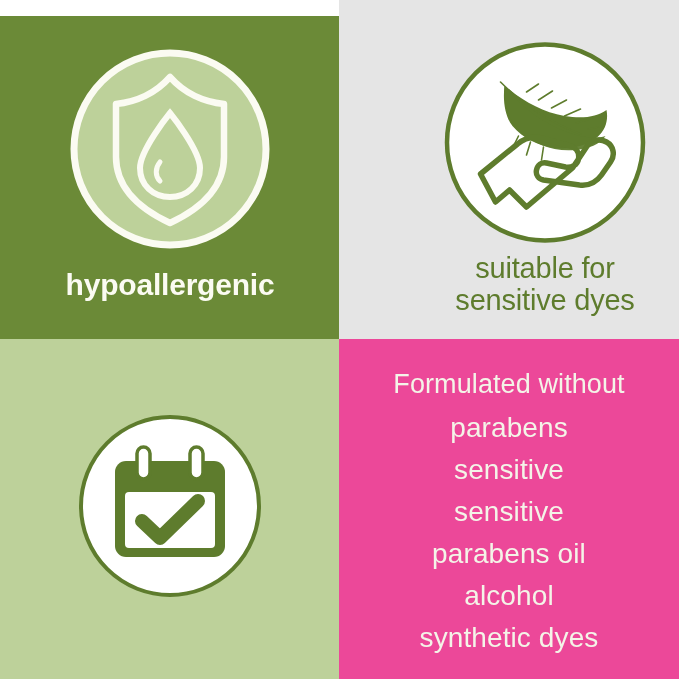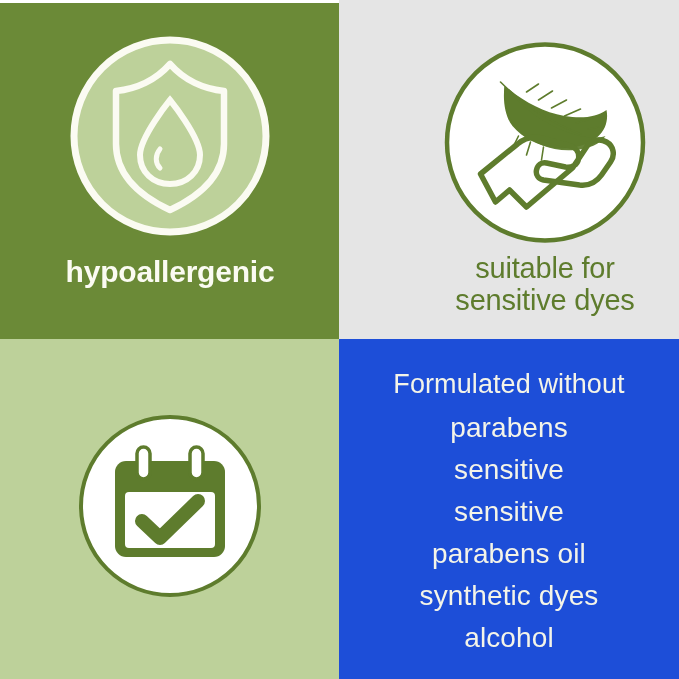--- a/index.html
+++ b/index.html
@@ -14,24 +14,24 @@
     overflow: hidden;
     font-family: "Liberation Sans", sans-serif;
   }
   .quadrant {
     position: absolute;
     width: 340px;
     height: 340px;
     box-sizing: border-box;
     overflow: hidden;
   }
-  .q-tl { left: 0;     top: 3px;     background: #6b8a37; }
+  .q-tl { left: 0;     top: 16px;     background: #6b8a37; }
   .q-tr { left: 339px; top: 0;     width: 412px; background: #e5e5e5; }
   .q-bl { left: 0;     top: 339px; height: 340px; background: #bdd19a; }
-  .q-br { left: 339px; top: 339px; width: 340px; height: 340px; background: #1d4ed8; }
+  .q-br { left: 339px; top: 339px; width: 340px; height: 340px; background: #ec4899; }
 
   .icon-wrap {
     position: absolute;
     left: 50%;
     transform: translateX(-50%);
   }
   .icon-wrap svg { display: block; }
 
   .caption {
     position: absolute;
@@ -172,18 +172,18 @@
 
   <div class="quadrant q-br">
     <div class="formula-block">
 
       <div class="formula-heading">Formulated without</div>
 
       <div class="formula-item">parabens</div>
       <div class="formula-item">sensitive</div>
       <div class="formula-item">sensitive</div>
       <div class="formula-item">parabens oil</div>
+      <div class="formula-item">alcohol</div>
       <div class="formula-item">synthetic dyes</div>
-      <div class="formula-item">alcohol</div>
     </div>
   </div>
 
 </div>
 
 </body></html>

